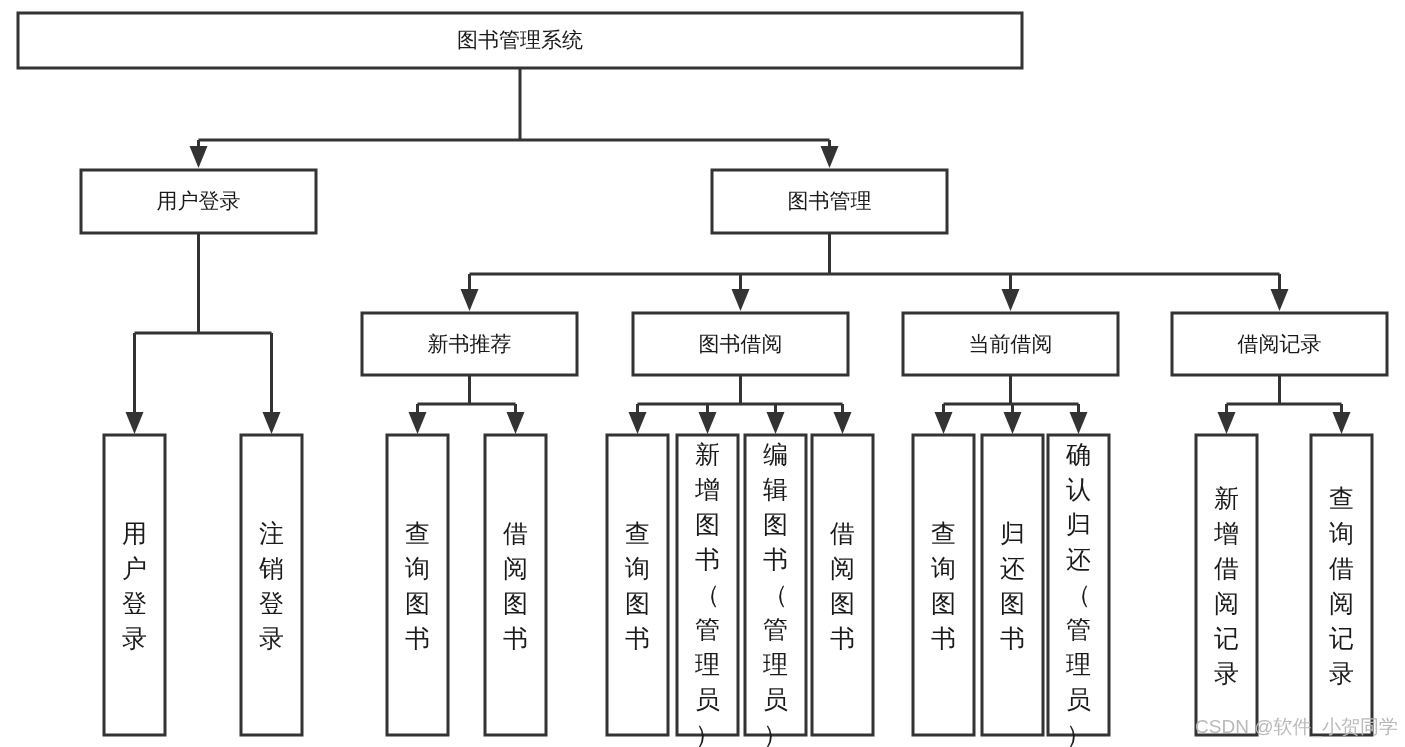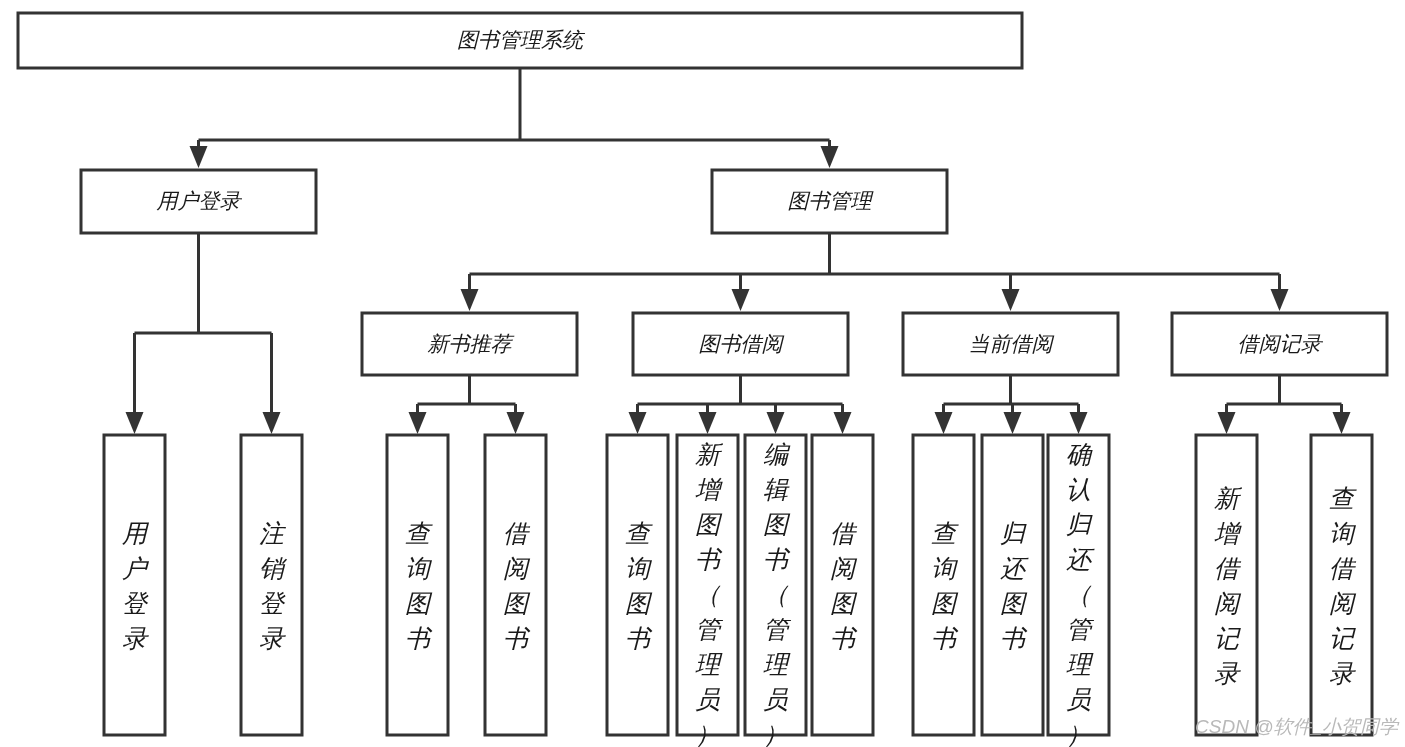--- a/index.html
+++ b/index.html
@@ -13,21 +13,20 @@
     position: relative;
     font-family: "Liberation Sans", "DejaVu Sans", sans-serif;
     overflow: hidden;
   }
   #diagram-root {
     position: absolute;
     left: 0;
     top: 0;
     width: 1268px;
     height: 747px;
-    font-style: italic;
   }
   .node-box {
     fill: #ffffff;
     stroke: #333333;
     stroke-width: 3;
   }
   .node-label {
     font-family: "Liberation Sans", "DejaVu Sans", sans-serif;
     fill: #1a1a1a;
     font-size: 21px;

